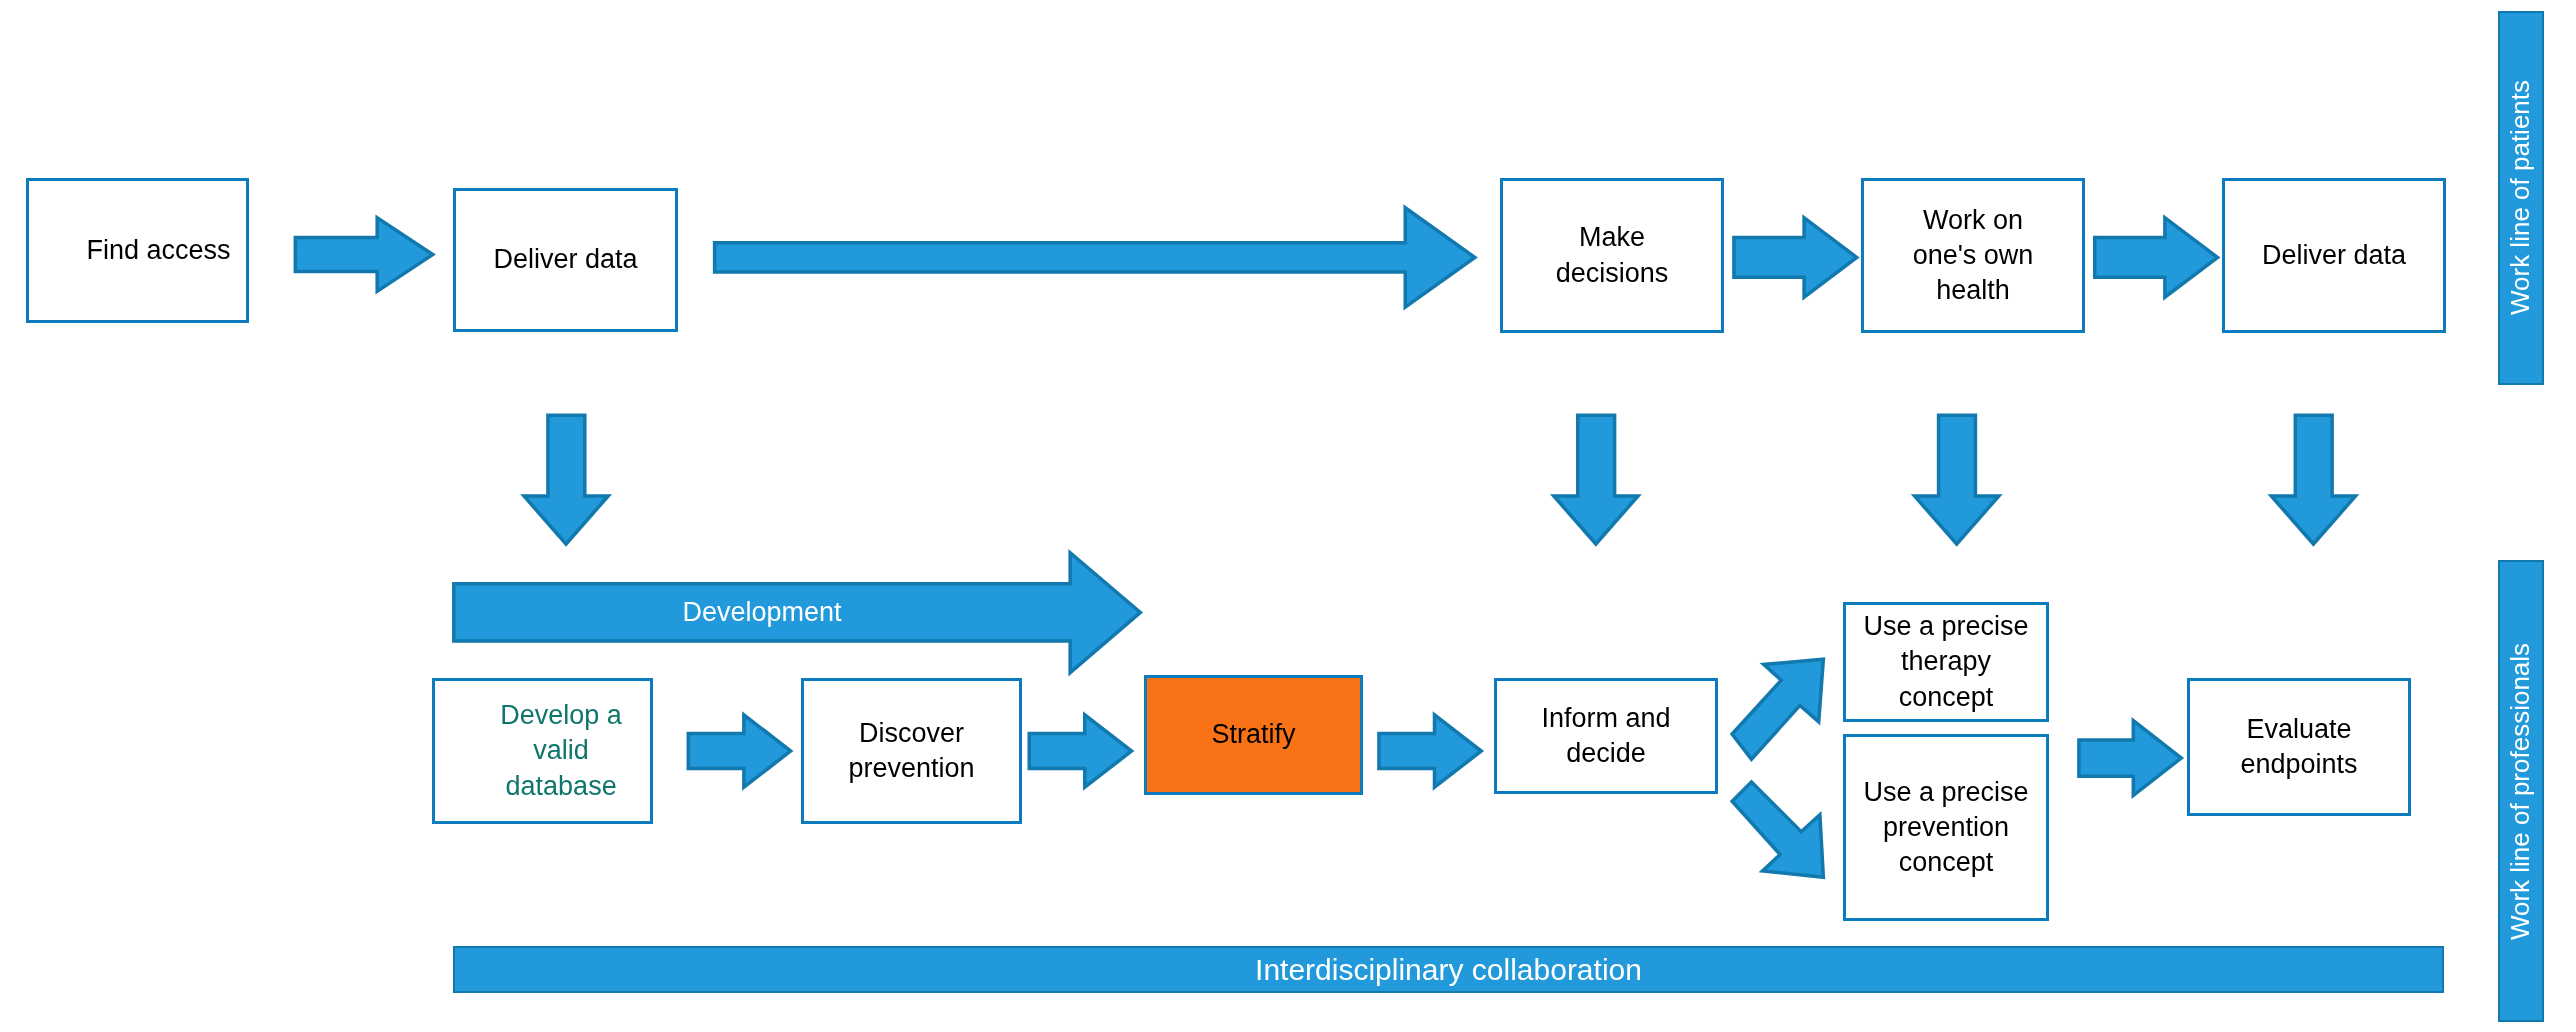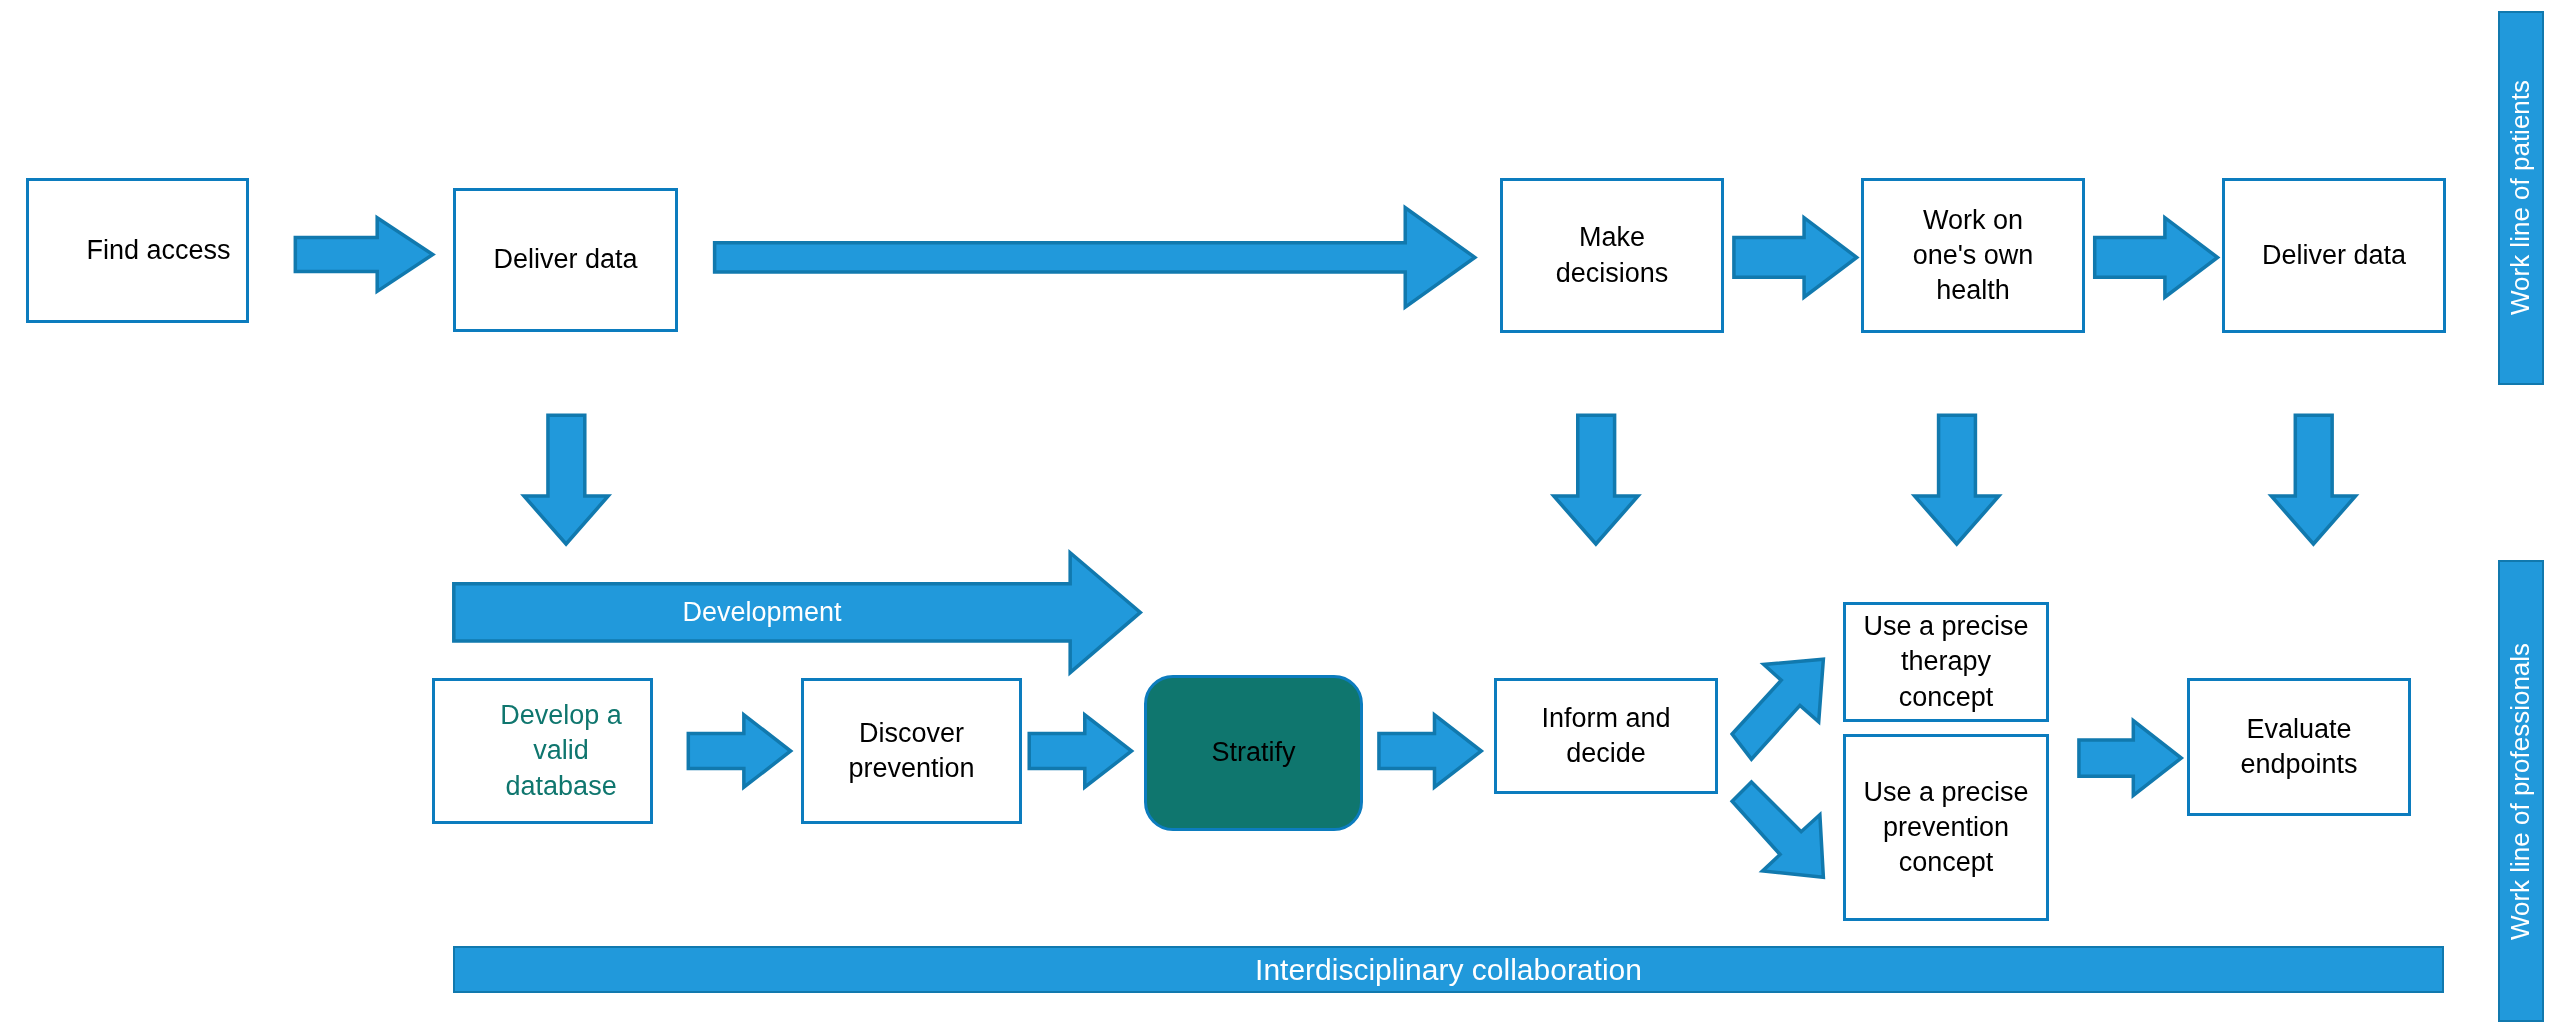--- a/index.html
+++ b/index.html
@@ -147,21 +147,21 @@
   <div class="box" style="left: 2222px; top: 178px; width: 224px; height: 155px; border-color: rgb(12, 124, 190); background: rgb(255, 255, 255); color: rgb(0, 0, 0);">Deliver data</div>
 
   <div class="dev-arrow-text" style="left: 454px; top: 584px; width: 616px; height: 57px; color: rgb(255, 255, 255);">Development</div>
 
   <div class="box" style="left: 432px; top: 678px; width: 221px; height: 146px; border-color: rgb(12, 124, 190); background: rgb(255, 255, 255); color: #0f766e; padding-left: 43px;">Develop a valid
 database</div>
 
   <div class="box" style="left: 801px; top: 678px; width: 221px; height: 146px; border-color: rgb(12, 124, 190); background: rgb(255, 255, 255); color: rgb(0, 0, 0);">Discover
 prevention</div>
 
-  <div class="box" style="left: 1144px; top: 675px; width: 219px; height: 156px; border-color: rgb(12, 124, 190); background: #0f766e; color: rgb(0, 0, 0); border-radius: 29px;">Stratify</div>
+  <div class="box" style="left: 1144px; top: 675px; width: 219px; height: 120px; border-color: rgb(12, 124, 190); background: #f97316; color: rgb(0, 0, 0);">Stratify</div>
 
   <div class="box" style="left: 1494px; top: 678px; width: 224px; height: 116px; border-color: rgb(12, 124, 190); background: rgb(255, 255, 255); color: rgb(0, 0, 0);">Inform and
 decide</div>
 
   <div class="box" style="left: 1843px; top: 602px; width: 206px; height: 120px; border-color: rgb(12, 124, 190); background: rgb(255, 255, 255); color: rgb(0, 0, 0);">Use a precise
 therapy
 concept</div>
 
   <div class="box" style="left: 1843px; top: 734px; width: 206px; height: 187px; border-color: rgb(12, 124, 190); background: rgb(255, 255, 255); color: rgb(0, 0, 0);">Use a precise
 prevention

